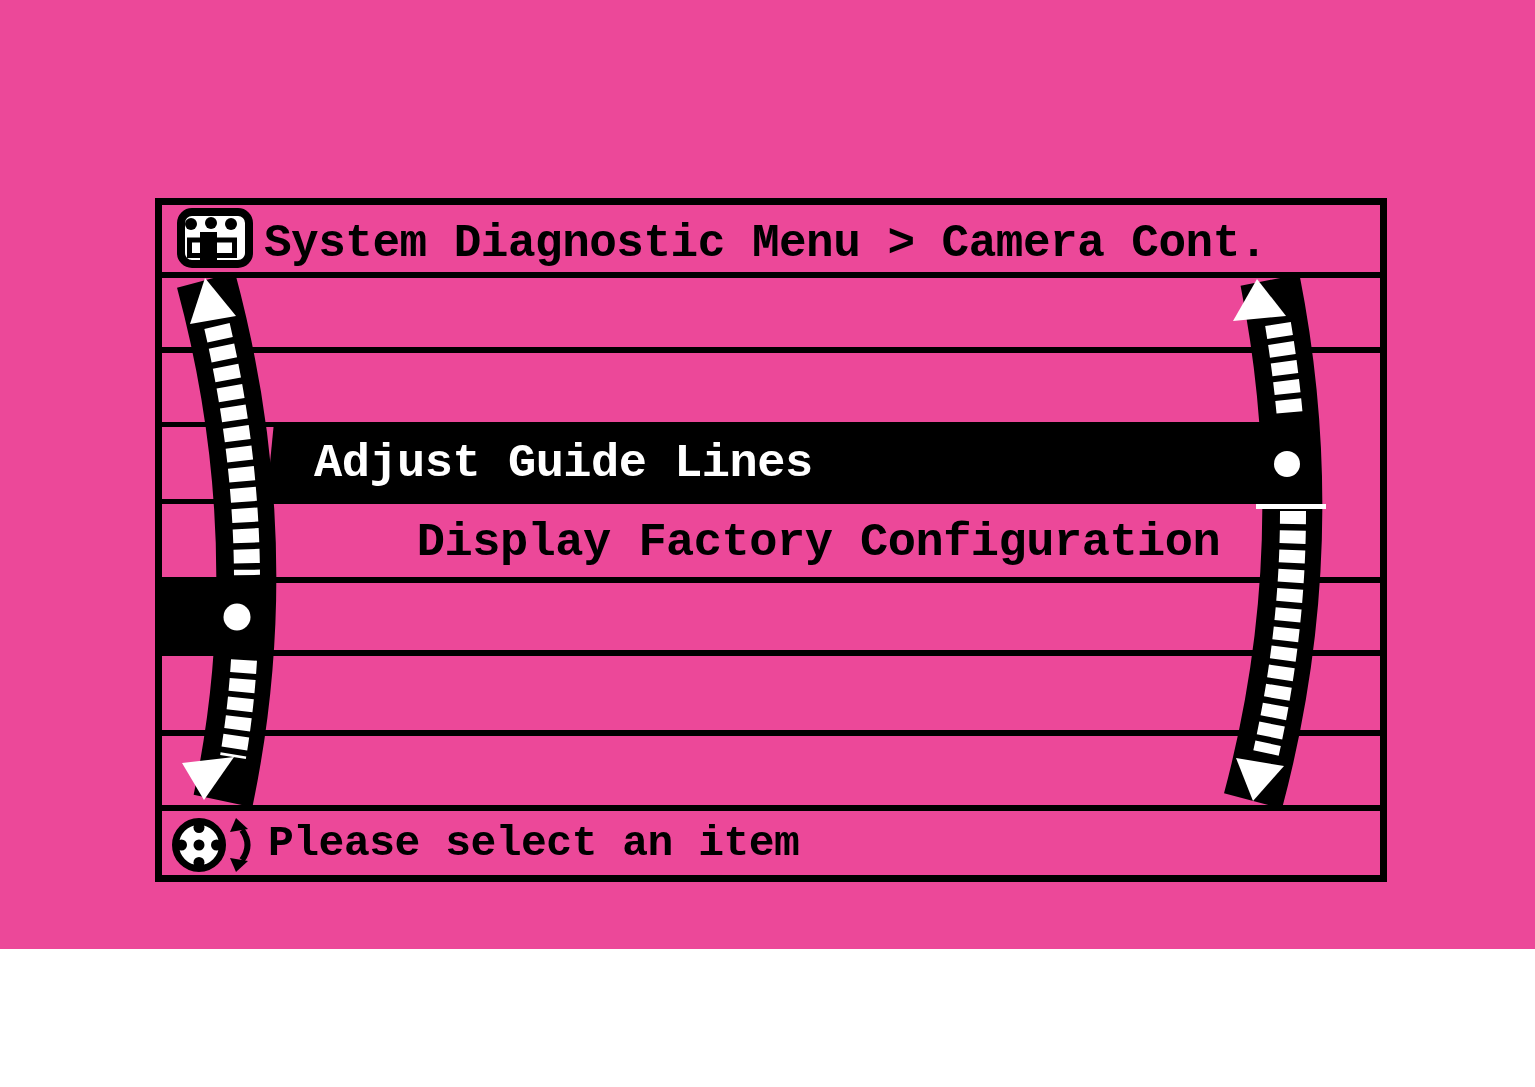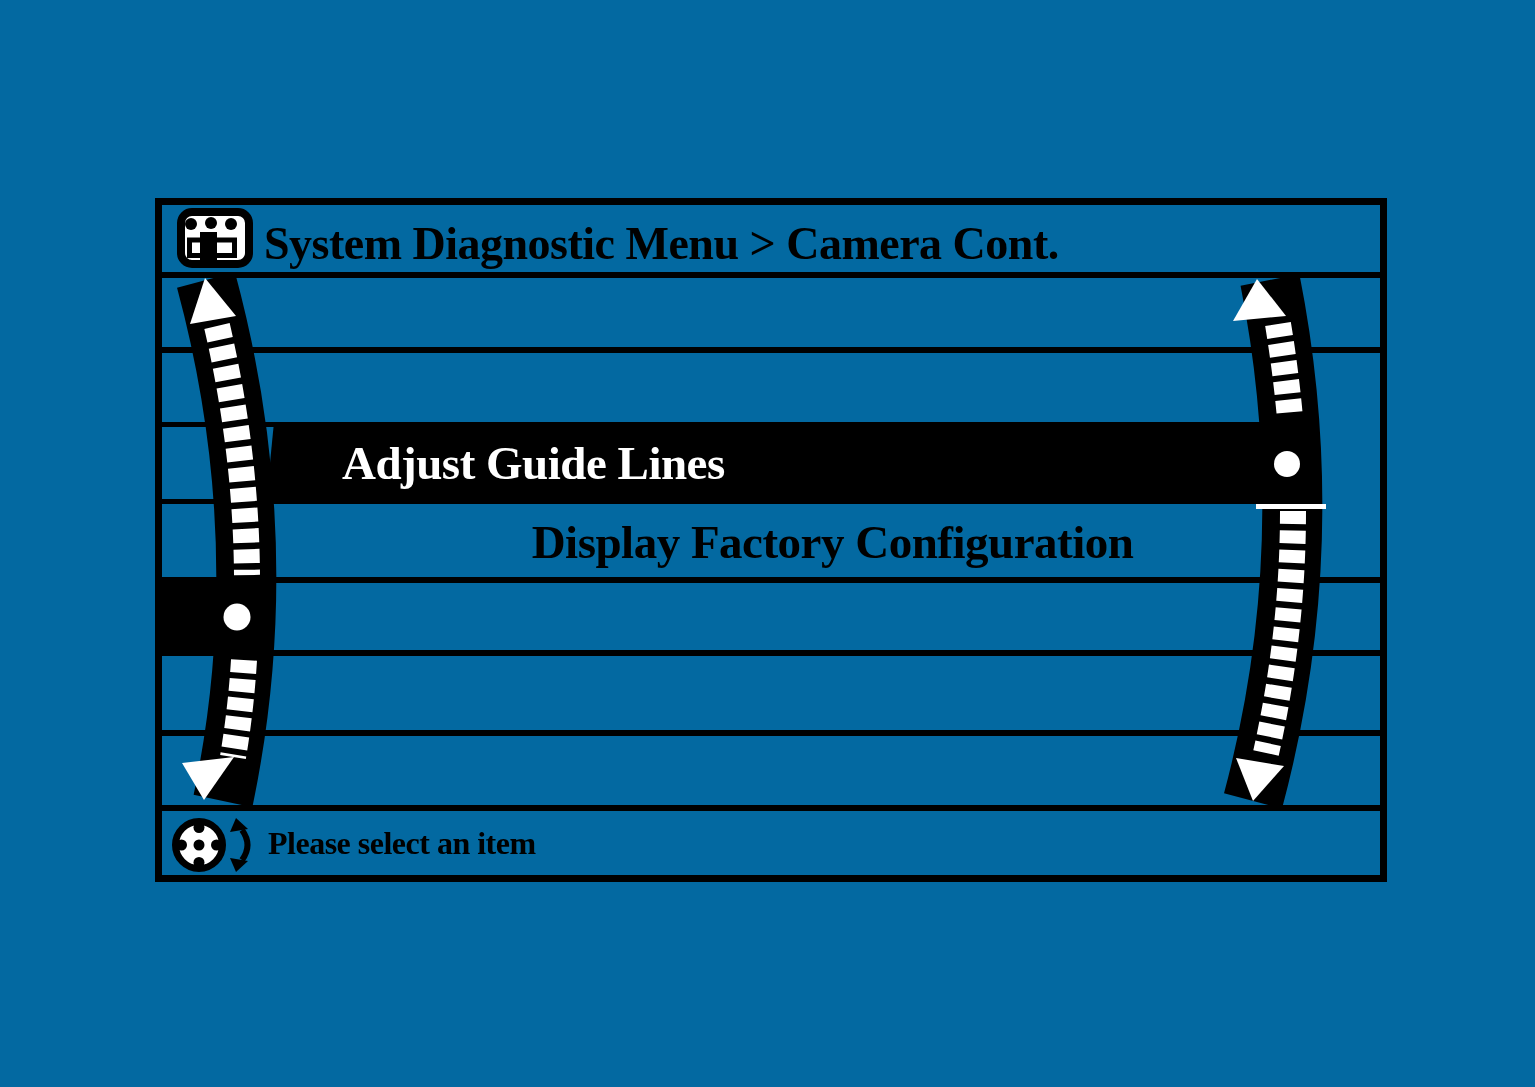--- a/index.html
+++ b/index.html
@@ -1,30 +1,30 @@
 <!DOCTYPE html>
 <html><head>
 <meta charset="utf-8">
 <style>
   html,body { margin:0; padding:0; background:#fff; }
   .canvas {
-    position:relative; width:1535px; height:1087px; background:#0369a1;
-    font-family:Liberation Serif, serif; font-weight:bold; color:#000;
+    position:relative; width:1535px; height:949px; background:#ec4899;
+    font-family:Liberation Mono, monospace; font-weight:bold; color:#000;
     overflow:hidden;
   }
   .gfx { position:absolute; left:0; top:0; width:1535px; height:1087px; }
   .txt { position:absolute; display:flex; align-items:center; white-space:nowrap;
          letter-spacing:-0.5px; line-height:1; }
   .header-title { left:264px; top:210px; height:68px; font-size:46px; }
   .menu-row { position:absolute; left:163px; width:1160px; display:flex; align-items:center; }
-  .menu-row .label { font-size:47px; white-space:nowrap; letter-spacing:-0.5px;margin-left:28px; }
+  .menu-row .label { font-size:47px; white-space:nowrap; letter-spacing:-0.5px; }
   .row-selected { top:422px; height:82px; color:#fff; }
   .row-normal   { top:505px; height:74px; color:#000;justify-content:center; }
   .menu-row .label { padding-left:151px; }
-  .footer-msg { left:268px; top:811px; height:64px; font-size:32px; }
+  .footer-msg { left:268px; top:811px; height:64px; font-size:43px; }
 </style>
 </head>
 <body>
 
 <div class="canvas">
 
   <svg class="gfx" viewBox="0 0 1535 1087">
 
     <rect x="158.5" y="201.5" width="1225" height="677" fill="none" stroke="#000" stroke-width="7"></rect>
 

